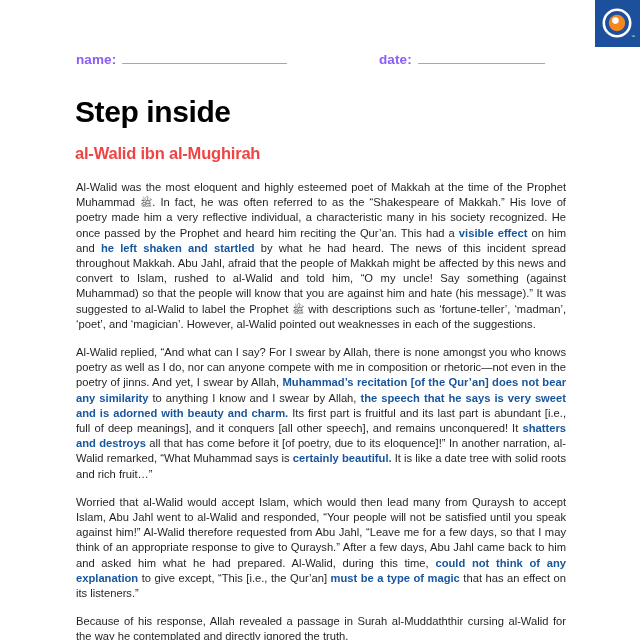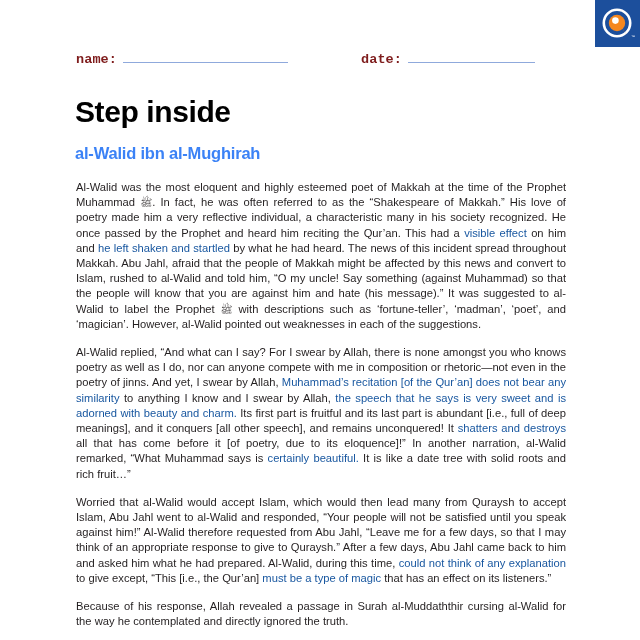--- a/index.html
+++ b/index.html
@@ -37,27 +37,26 @@
     width: 490px;
     height: 20px;
   }
   .field {
     position: absolute;
     display: flex;
     align-items: baseline;
     white-space: nowrap;
   }
   .field-name { left: 0; }
-  .field-date { left: 285px; }
+  .field-date { left: 303px; }
   .field-label {
     font-size: 13.5px;
     font-weight: bold;
-    color: #7f1d1d;
+    color: #8b5cf6;
     letter-spacing: 0.1px;
-    font-family: Liberation Mono, monospace;
   }
   .field-rule {
     display: inline-block;
     margin-left: 6px;
     border-bottom: 1.4px solid #8fa9dc;
     height: 10px;
   }
   .field-name .field-rule { width: 165px; }
   .field-date .field-rule { width: 127px; }
 
@@ -71,21 +70,21 @@
     color: #000000;
     letter-spacing: -0.4px;
     margin: 0;
   }
   .doc-subtitle {
     position: absolute;
     top: 144px;
     left: 75px;
     font-size: 16.5px;
     font-weight: bold;
-    color: #3b82f6;
+    color: #ef4444;
     letter-spacing: -0.2px;
     margin: 0;
   }
 
   
   .body-copy {
     position: absolute;
     top: 180px;
     left: 76px;
     width: 490px;
@@ -96,21 +95,21 @@
     margin: 0 0 13px 0;
     font-size: 11.2px;
     line-height: 15.2px;
     color: #231f20;
     text-align: justify;
     text-justify: inter-word;
   }
   .para:last-child { margin-bottom: 0; }
   .hl {
     color: #17569f;
-    font-weight: normal;
+    font-weight: bold;
   }
   .it { }
   .pbuh {
     font-size: 10px;
     opacity: 0.95;
     letter-spacing: 0;
   }
 </style>
 </head>
 <body>

